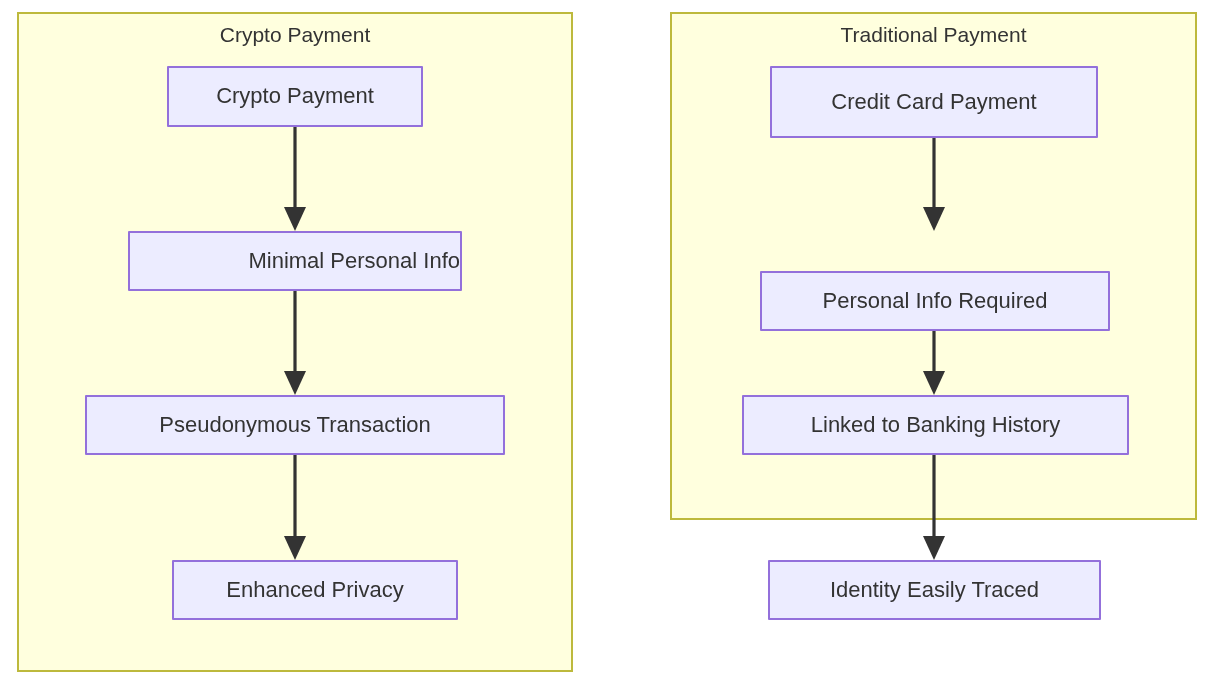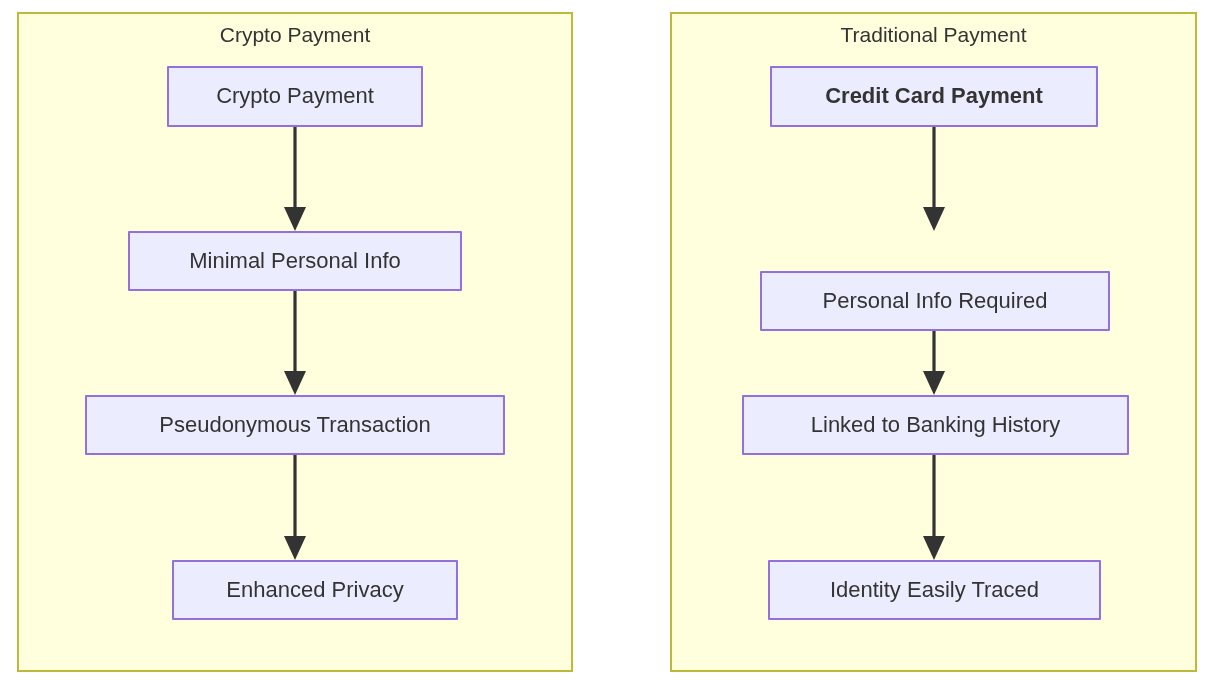--- a/index.html
+++ b/index.html
@@ -83,48 +83,48 @@
     <polygon class="edge-head" points="295,395 284,371 306,371"></polygon>
   </svg>
   <svg class="edge" style="left:0px; top:0px; width:1230px; height:696px;">
     <path class="edge-line" d="M 295,455 L 295,541"></path>
     <polygon class="edge-head" points="295,560 284,536 306,536"></polygon>
   </svg>
 
   <div class="node" style="left:167px; top:66px; width:256px; height:61px;">
     <span>Crypto Payment</span>
   </div>
-  <div class="node" style="left:128px; top:231px; width:334px; height:60px;">
+  <div class="node" style="left:128px; top:231px; width:334px; height:60px;justify-content:flex-end;">
     <span>Minimal Personal Info</span>
   </div>
   <div class="node" style="left:85px; top:395px; width:420px; height:60px;">
     <span>Pseudonymous Transaction</span>
   </div>
   <div class="node" style="left:152px; top:560px; width:286px; height:60px;margin-left:20px;">
     <span>Enhanced Privacy</span>
   </div>
 
-  <div class="subgraph" style="left:670px; top:12px; width:527px; height:660px;padding-left:8px;">
+  <div class="subgraph" style="left:670px; top:12px; width:527px; height:508px;padding-left:8px;">
     <div class="subgraph-title">Traditional Payment</div>
   </div>
 
   <svg class="edge" style="left:0px; top:0px; width:1230px; height:696px;">
     <path class="edge-line" d="M 934,127 L 934,212"></path>
     <polygon class="edge-head" points="934,231 923,207 945,207"></polygon>
   </svg>
   <svg class="edge" style="left:0px; top:0px; width:1230px; height:696px;">
     <path class="edge-line" d="M 934,291 L 934,376"></path>
     <polygon class="edge-head" points="934,395 923,371 945,371"></polygon>
   </svg>
   <svg class="edge" style="left:0px; top:0px; width:1230px; height:696px;">
     <path class="edge-line" d="M 934,455 L 934,541"></path>
     <polygon class="edge-head" points="934,560 923,536 945,536"></polygon>
   </svg>
 
-  <div class="node" style="left:770px; top:66px; width:328px; height:61px;font-weight:bold;">
+  <div class="node" style="left:770px; top:66px; width:328px; height:72px;">
     <span>Credit Card Payment</span>
   </div>
   <div class="node" style="left:760px; top:231px; width:350px; height:60px;margin-top:40px;">
     <span>Personal Info Required</span>
   </div>
   <div class="node" style="left:768px; top:560px; width:333px; height:60px;">
     <span>Identity Easily Traced</span>
   </div>
   <div class="node" style="left:742px; top:395px; width:387px; height:60px;">
     <span>Linked to Banking History</span>

